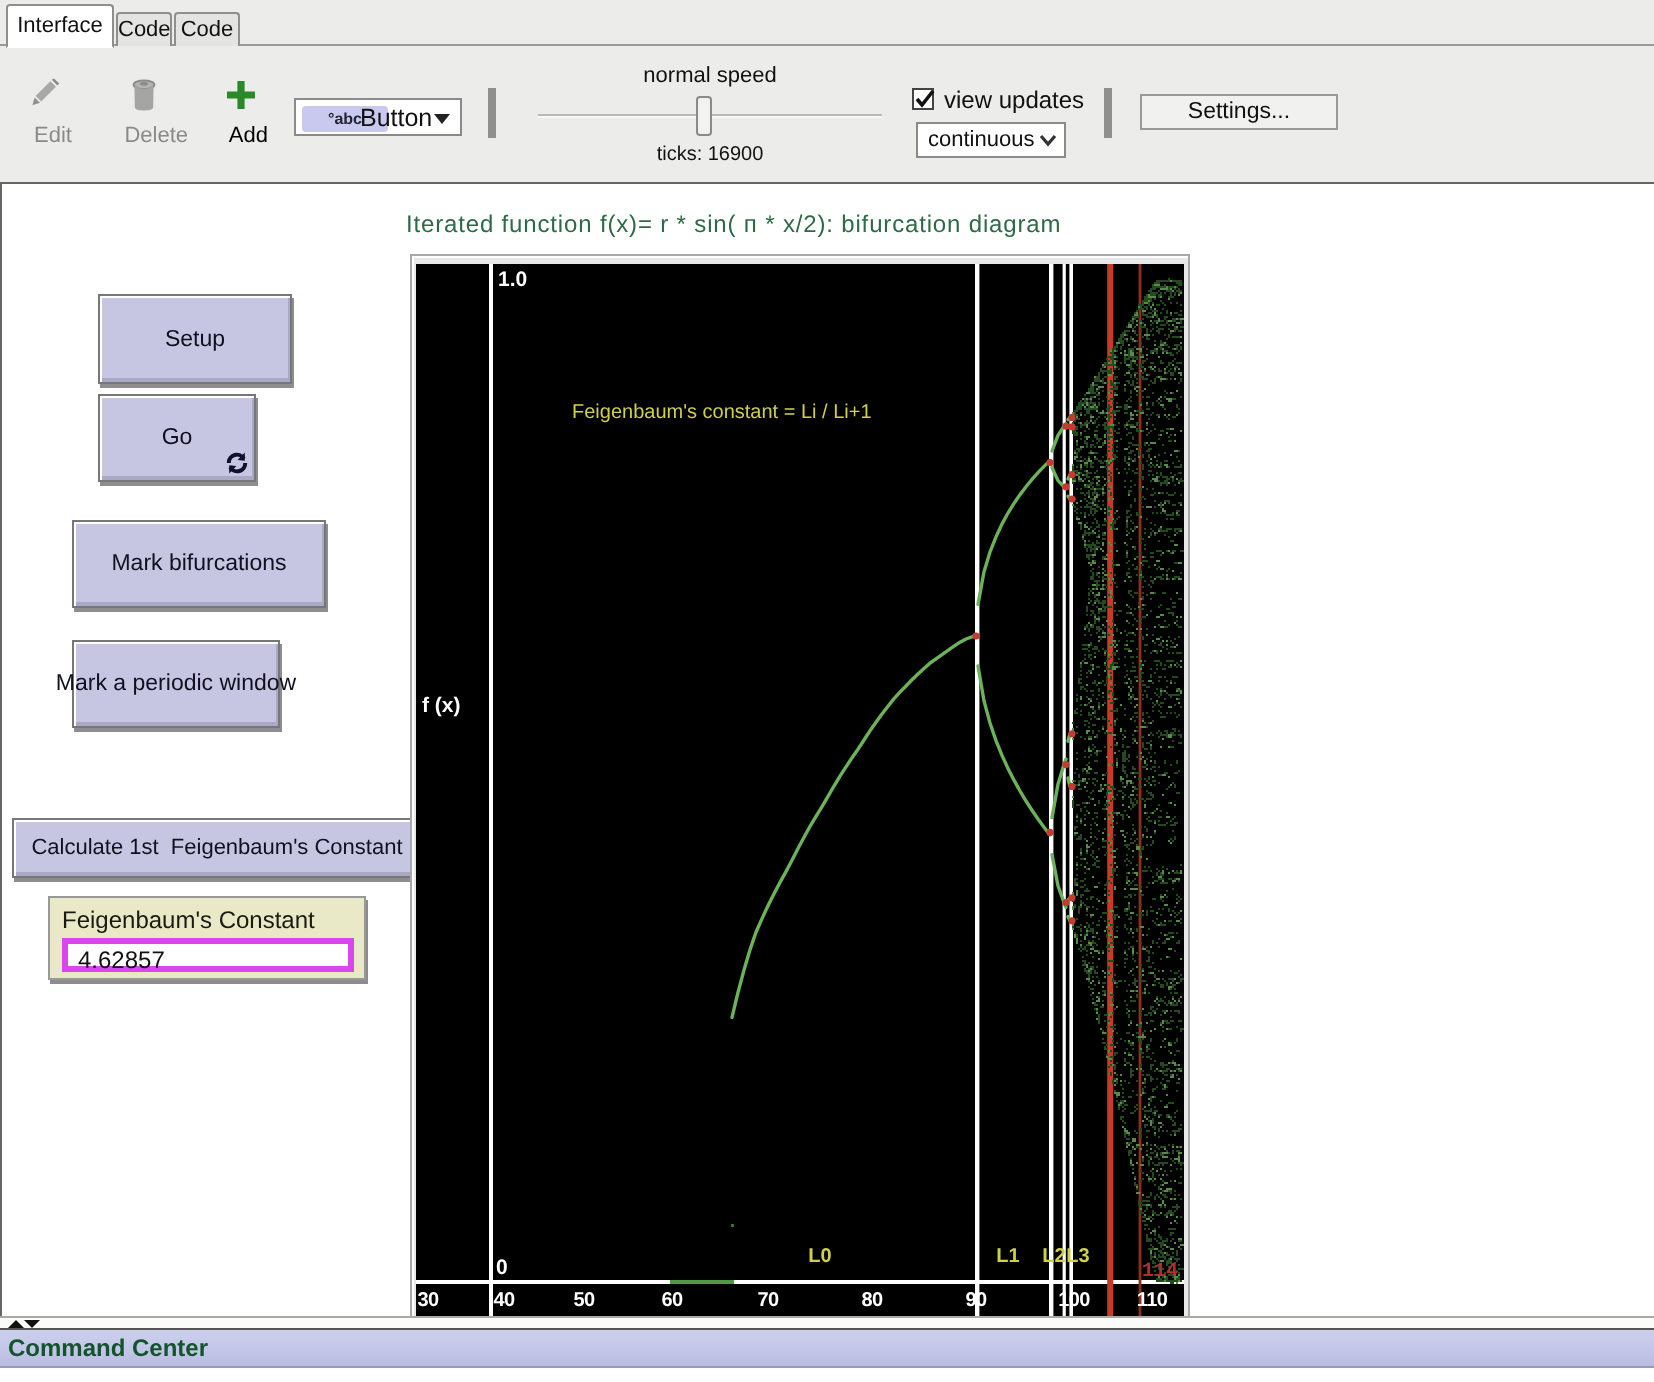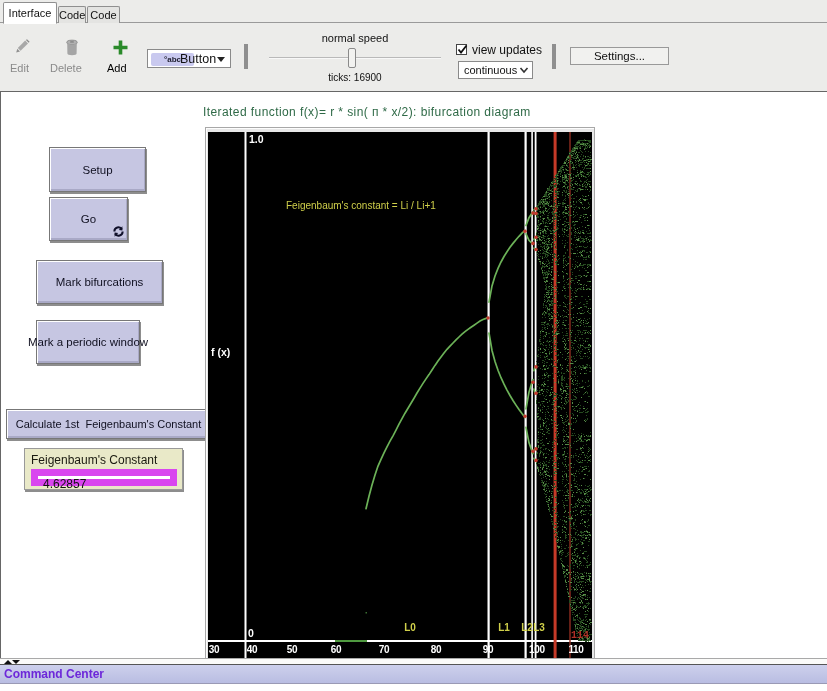--- a/index.html
+++ b/index.html
@@ -7,21 +7,21 @@
 
 #tabbar{left:0;top:0;width:827px;height:23px;background:#ececea;border-bottom:1px solid #9a9a9a}
 .tab{position:absolute;font-size:11px;color:#111;text-align:center;
  border:1px solid #8f8f8f;border-bottom:none;border-radius:2px 2px 0 0;background:#e4e4e2}
 #tab1{left:3px;top:2px;width:54px;height:21px;background:#fff;line-height:20px;z-index:2;border-bottom:1px solid #fff;height:22px}
 #tab2{left:58px;top:6px;width:28px;height:17px;line-height:16px}
 #tab3{left:87px;top:6px;width:33px;height:17px;line-height:16px}
 
 #toolbar{left:0;top:23px;width:827px;height:68px;background:#ececea}
 .ticon{position:absolute;top:16px}
-.tlabel{position:absolute;top:39px;font-size:11px;color:#8a8a8a;text-align:left}
+.tlabel{position:absolute;top:39px;font-size:11px;color:#8a8a8a;text-align:right}
 #lblAdd{color:#000}
 #combo1{left:147px;top:26px;width:84px;height:19px;background:#fff;border:1px solid #8a8a8a;font-size:12px;color:#111}
 #combo1 .mini{position:absolute;left:3px;top:3px;width:43px;height:13px;background:#c9c9ef;border-radius:2px;
  font-size:8px;color:#223;line-height:13px;text-align:center;font-weight:bold}
 #combo1 .txt{position:absolute;left:32px;top:2px;font-size:12.5px}
 #combo1 .arr{position:absolute;right:5px;top:7px;width:0;height:0;border:4px solid transparent;border-top:5px solid #222}
 .sep{position:absolute;top:21px;width:4px;height:25px;background:#8f8f8f}
 #spdlbl{left:299px;top:9px;width:112px;font-size:11px;color:#111;text-align:center}
 #ticks{left:299px;top:49px;width:112px;font-size:10px;color:#111;text-align:center}
 #track{left:269px;top:34px;width:172px;height:2px;background:#b9b9b9;border-bottom:1px solid #f8f8f8}
@@ -42,31 +42,31 @@
  box-shadow:inset 1px 1px 0 #fff,inset -1px -2px 0 #a9a9c6, 1px 2px 0 #8d8d8d;
  font-size:11.5px;white-space:nowrap;color:#101020;display:flex;align-items:center;justify-content:center;text-align:center}
 #btnSetup{left:49px;top:147px;width:97px;height:45px}
 #btnGo{left:49px;top:197px;width:79px;height:44px}
 #btnMark1{left:36px;top:260px;width:127px;height:44px}
 #btnMark2{left:36px;top:320px;width:104px;height:44px}
 #btnCalc{left:6px;top:409px;width:205px;height:30px;font-size:11px}
 #monitor{left:24px;top:448px;width:159px;height:42px;background:#e9e9c8;border:1px solid #999;
  box-shadow:1px 2px 0 #8d8d8d}
 #monitor .mlab{position:absolute;left:6px;top:4px;font-size:12px;color:#1a1a10}
-#monitor .mval{position:absolute;left:6px;top:20px;width:146px;height:17px;background:#fff;border:7px solid #d946ef;
+#monitor .mval{position:absolute;left:6px;top:20px;width:146px;height:17px;background:#fff;border:3px solid #d946ef;
  font-size:12px;color:#111;padding-left:5px;line-height:16px}
 #goicon{position:absolute;right:3px;bottom:3px}
 
 #plotframe{left:205px;top:127px;width:390px;height:534px;background:#e8e8e8;border:1px solid #a8a8a8;
  box-shadow:inset 1px 1px 0 #fdfdfd}
 
 #ccline{left:0;top:658px;width:827px;height:1px;background:#a9a9a9}
 #ccwhite{left:0;top:659px;width:827px;height:5px;background:#fbfbf9}
 #ccbar{left:0;top:664px;width:827px;height:20px;background:linear-gradient(#cdd0ec,#b9bde2);border-top:1px solid #555;border-bottom:1px solid #9a9ab5}
-#cclbl{left:4px;top:667px;font-size:12px;font-weight:bold;color:#6d28d9}
+#cclbl{left:4px;top:667px;font-size:12px;font-weight:bold;color:#14532d}
 .tri{position:absolute;width:0;height:0;border-left:4px solid transparent;border-right:4px solid transparent}
 </style></head><body>
 
 <div class="abs" id="tabbar">
   <div class="tab" id="tab1">Interface</div>
   <div class="tab" id="tab2">Code</div>
   <div class="tab" id="tab3">Code</div>
 </div>
 
 <div class="abs" id="toolbar">

